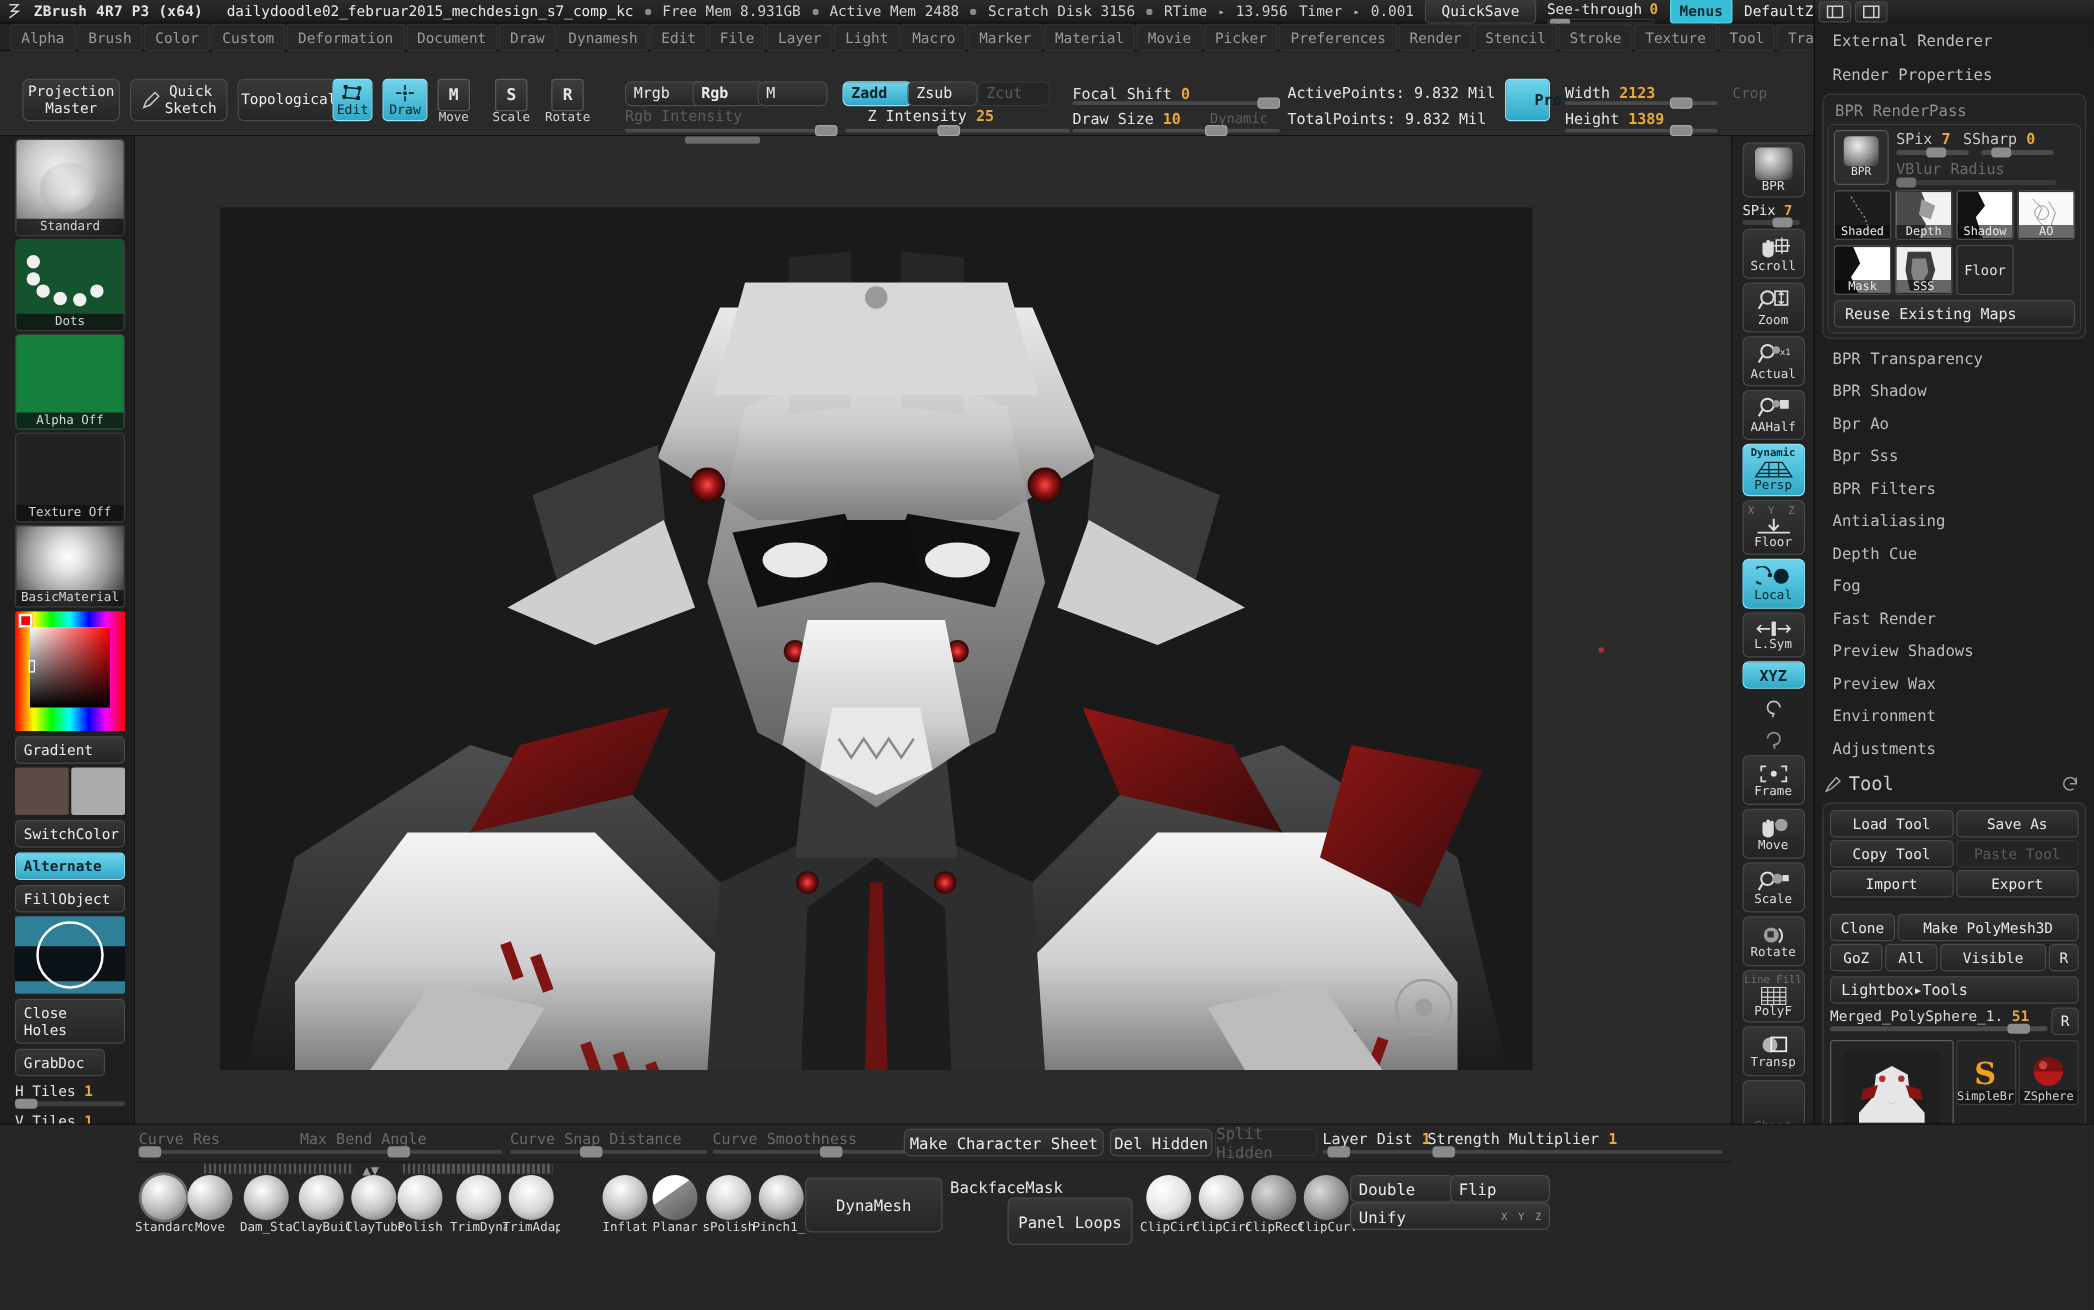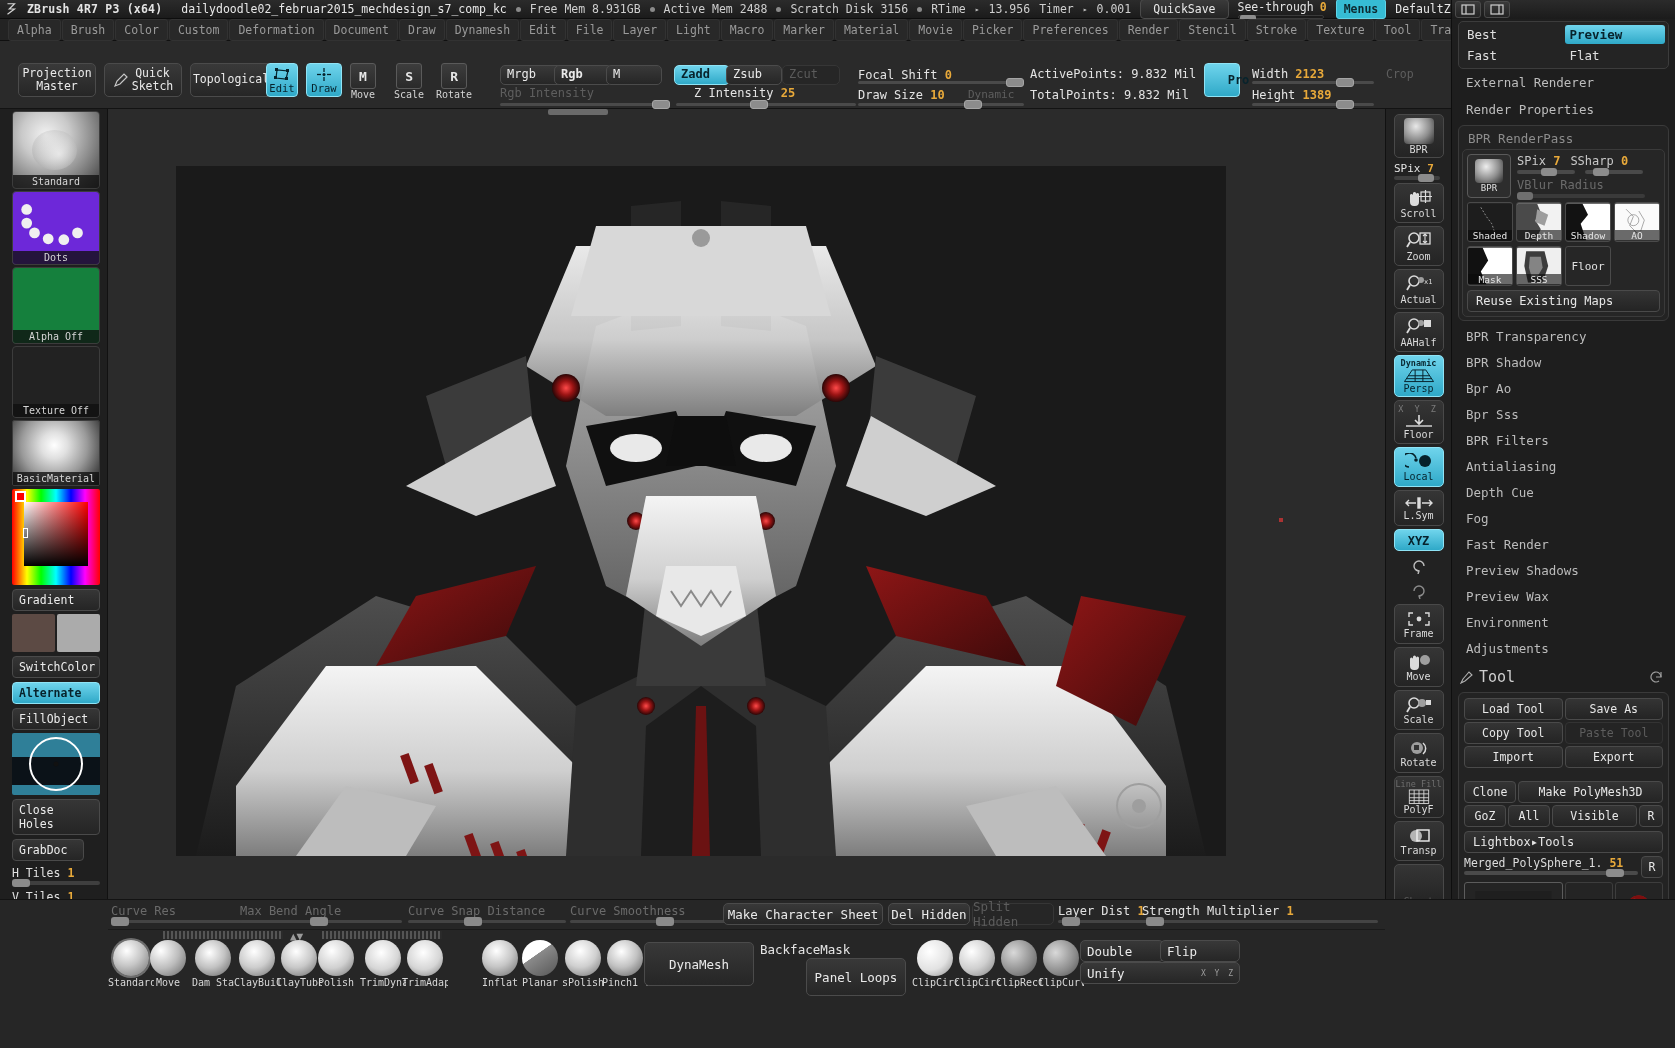--- a/index.html
+++ b/index.html
@@ -444,21 +444,21 @@
   <span class="ts-lbl dim" style="left:1386px;top:26px;font-size:11.5px;">Crop</span>
   <span class="ts-lbl dim" style="left:1454px;top:48px;font-size:11.5px;">Resize</span>
 </div>
 
 <div class="leftbar">
   <div class="lb-tile" style="height:78px;">
     <div style="position:absolute;inset:0;background:radial-gradient(circle at 38% 30%, #f2f2f2 0%, #c9c9c9 32%, #8c8c8c 62%, #3a3a3a 100%);"></div>
     <div style="position:absolute;left:22%;top:24%;width:52%;height:52%;border-radius:50%;background:radial-gradient(circle at 60% 60%, rgba(255,255,255,.55), rgba(120,120,120,.15) 70%);"></div>
     <span class="lb-cap">Standard</span>
   </div>
-  <div class="lb-tile" style="height:74px;background:#6d28d9;">
+  <div class="lb-tile" style="height:74px;background:#14532d;">
     <svg viewBox="0 0 88 62" style="position:absolute;inset:0;width:100%;height:100%;">
       <g fill="#f0f0f0">
             <circle cx="14" cy="12" r="5.5"></circle>
             <circle cx="14" cy="26" r="5.5"></circle>
             <circle cx="22" cy="36" r="5.5"></circle>
             <circle cx="36" cy="42" r="5.5"></circle>
             <circle cx="52" cy="43" r="5.5"></circle>
             <circle cx="66" cy="36" r="5.5"></circle>
           </g>
     </svg>
@@ -801,26 +801,20 @@
           </svg>
     </span>
     <span class="tb-ico">
       <svg width="14" height="11" viewBox="0 0 14 11">
             <rect x="1" y="1" width="12" height="9" fill="none" stroke="#cfcfcf" stroke-width="1.2"></rect>
             <path d="M9 1 V10" stroke="#cfcfcf" stroke-width="1.2"></path>
           </svg>
     </span>
   </div>
 
-  <div class="rp-grid2">
-    <span class="rp-cell">Best</span>
-    <span class="rp-cell on">Preview</span>
-    <span class="rp-cell">Fast</span>
-    <span class="rp-cell">Flat</span>
-  </div>
 
   <div class="rp-link">External Renderer</div>
   <div class="rp-link">Render Properties</div>
 
   <div class="rp-group">
     <div class="rp-gtitle">BPR RenderPass</div>
     <div class="rp-inner">
       <div style="display:flex;gap:6px;">
         <div style="width:44px;height:44px;border:1px solid #5a5a5a;border-radius:4px;
              background:#2d2d2d;display:flex;flex-direction:column;align-items:center;justify-content:center;">

